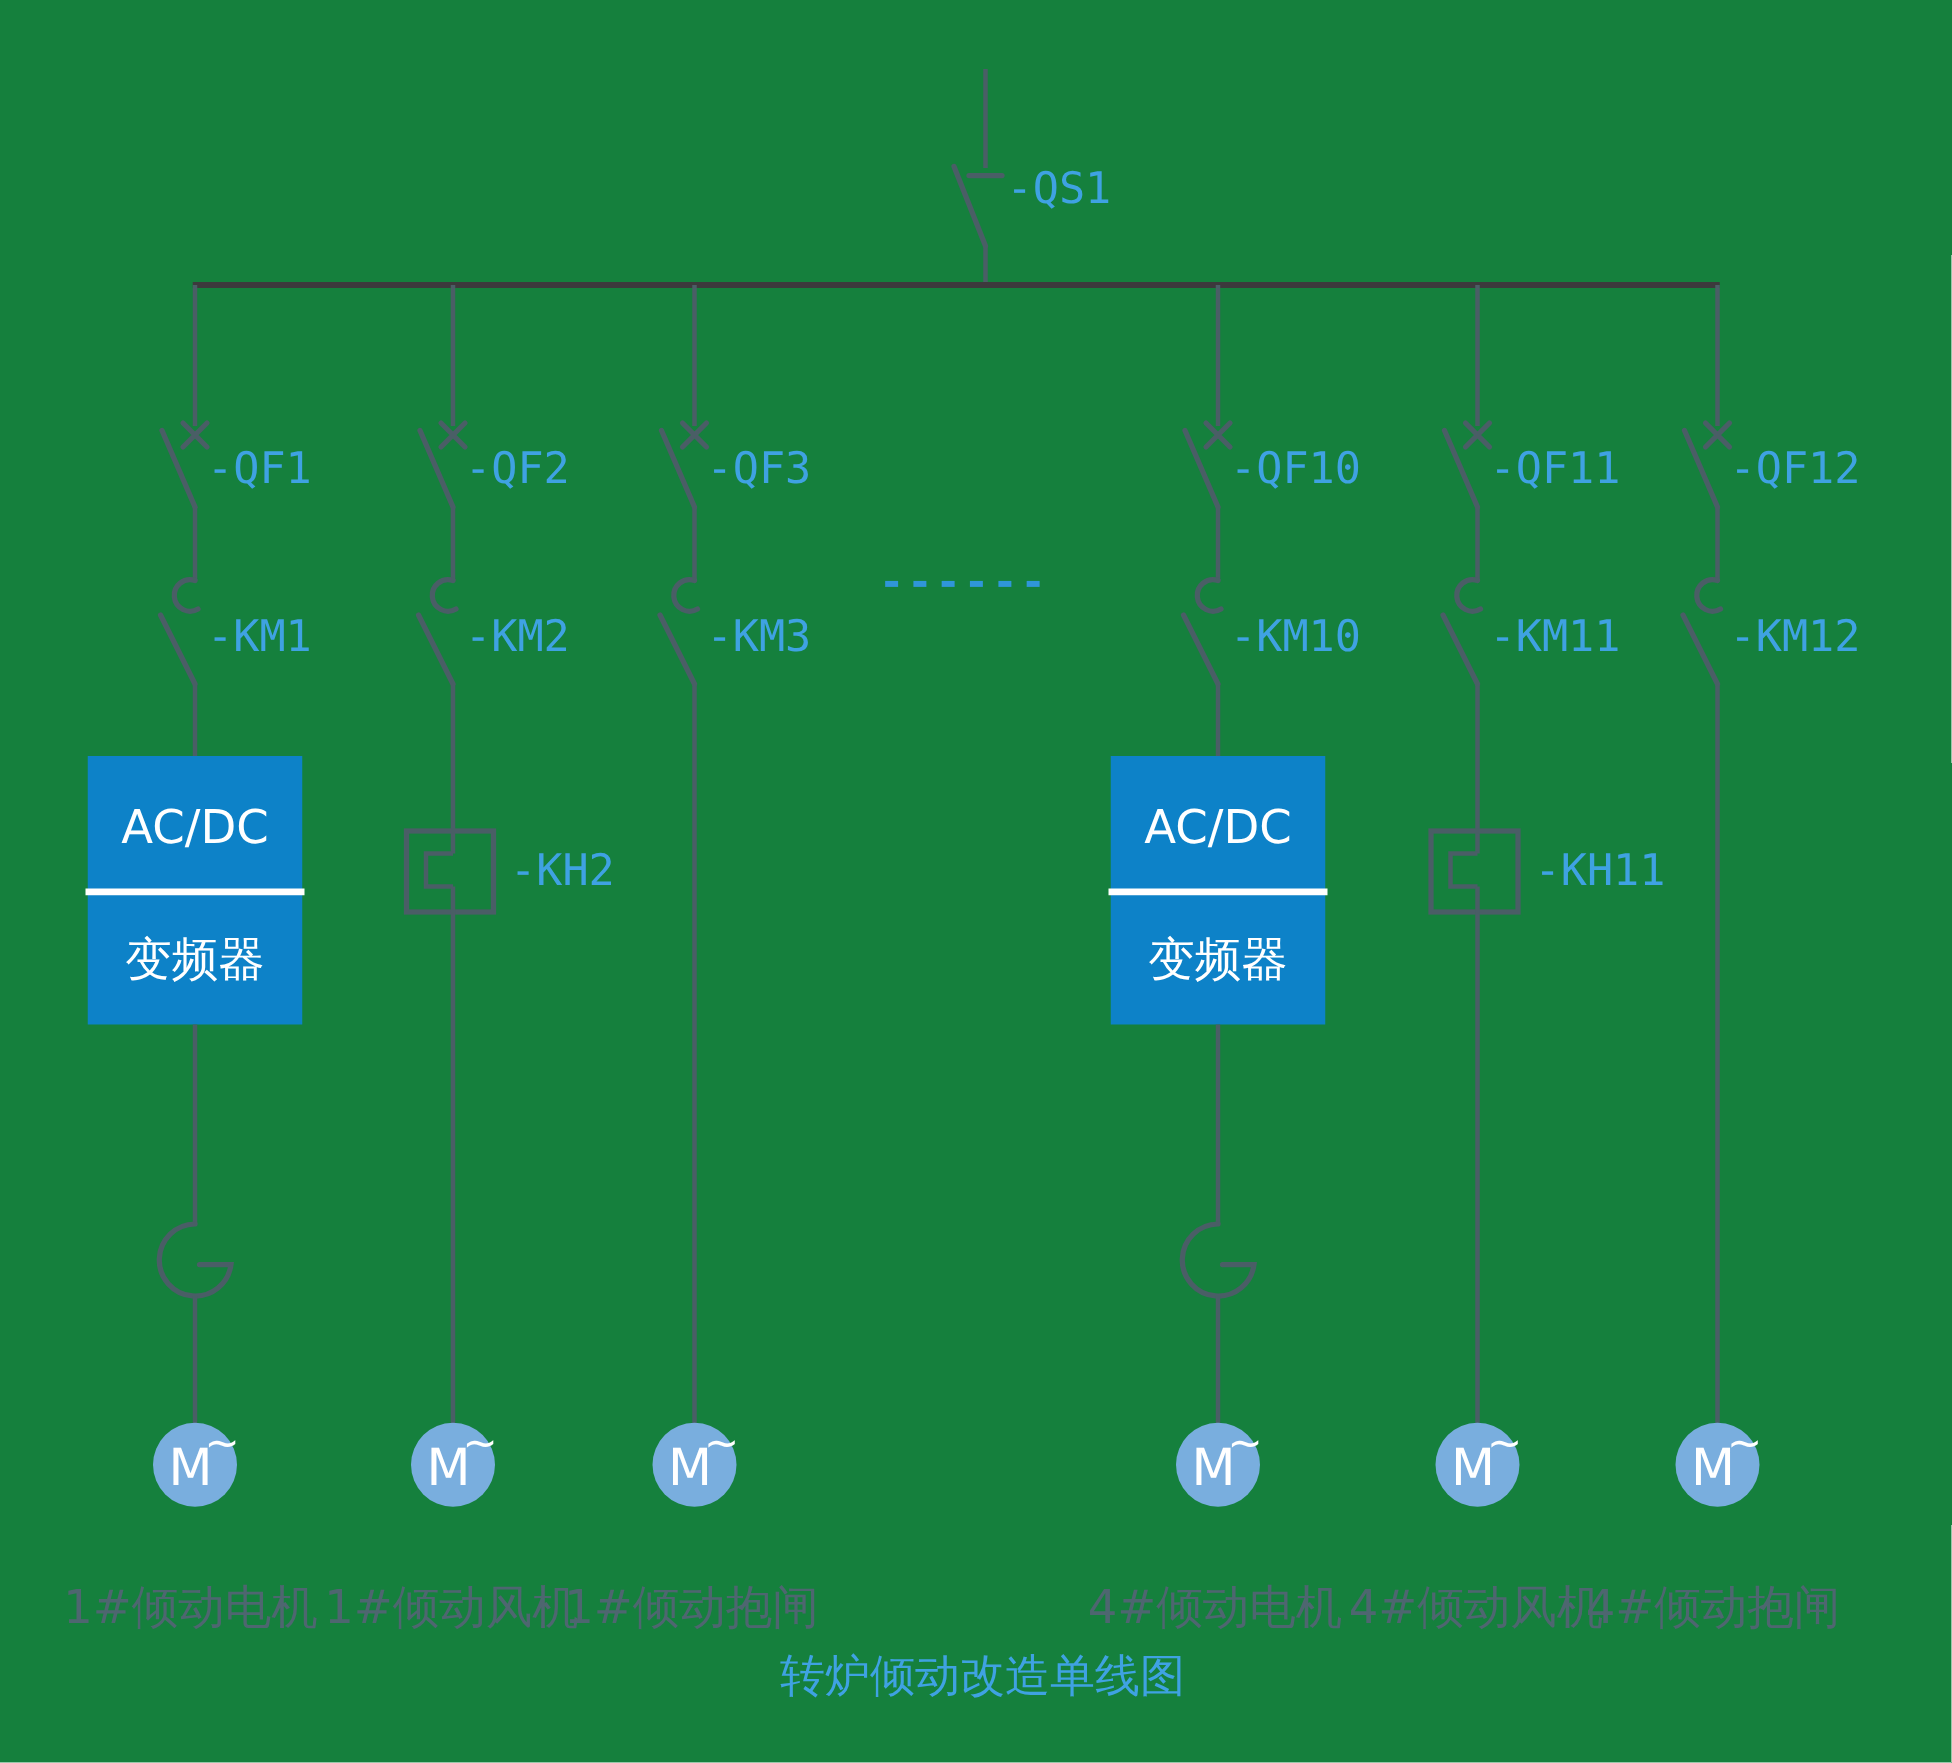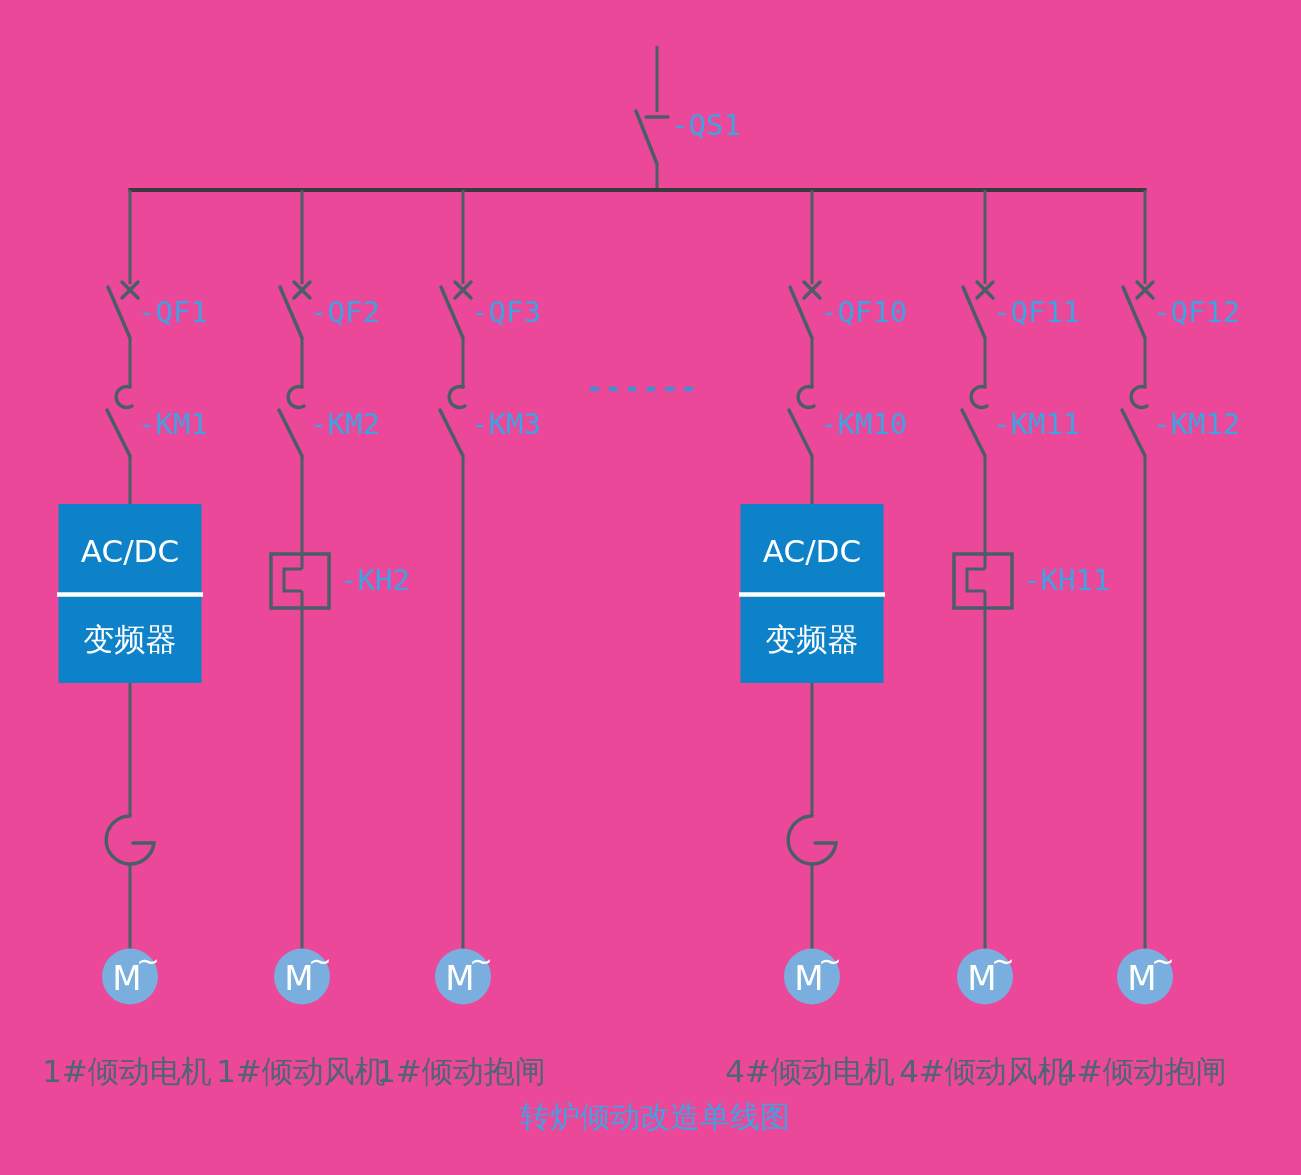--- a/index.html
+++ b/index.html
@@ -1,16 +1,16 @@
 <!DOCTYPE html>
 <html style="--line: #4a5e66; --bus: #3c393c; --label: #3fa2e2; --box: #0d82c8; --motor: #79aede; --caption: #4e6670; --dash: #2f96d8;"><head>
 <meta charset="utf-8">
 <style>
   html,body{margin:0;padding:0;background:#ffffff;}
-  .stage{position:relative;width:1301px;height:1175px;background:#ec4899;overflow:hidden;}
+  .stage{position:relative;width:1301px;height:1175px;background:#15803d;overflow:hidden;}
   svg{display:block;}
   
   .w{stroke:var(--line);stroke-width:3;fill:none;}
   .b{stroke-width:3.5;stroke-linecap:round;}
   .x{stroke-width:3.5;stroke-linecap:round;}
   .bus{stroke:var(--bus);stroke-width:4;fill:none;}
   .vfd{fill:var(--box);stroke:none;}
   .divider{stroke:#ffffff;stroke-width:4.5;fill:none;}
   .kh{fill:none;stroke:var(--line);stroke-width:3.5;}
   .motor{fill:var(--motor);stroke:none;}

